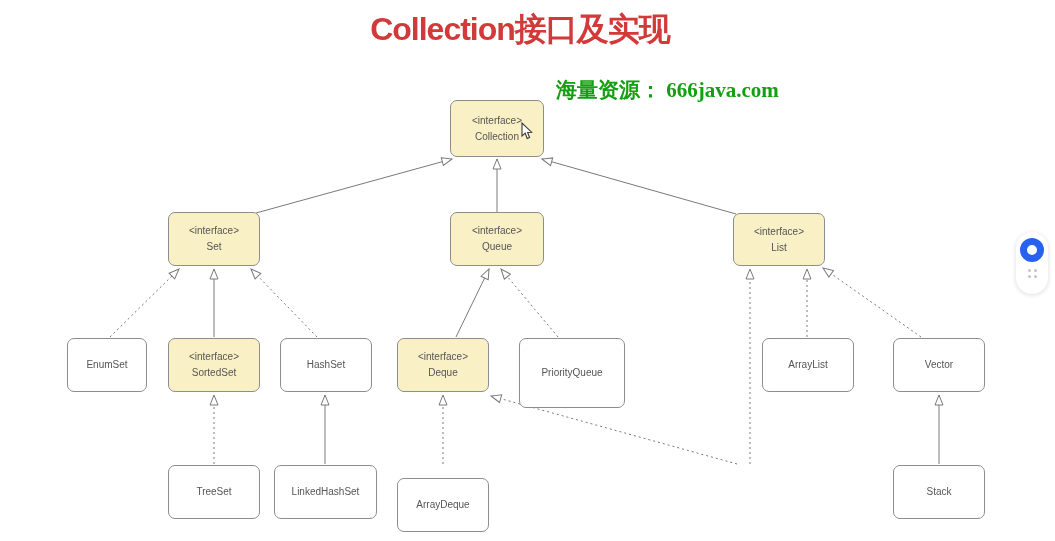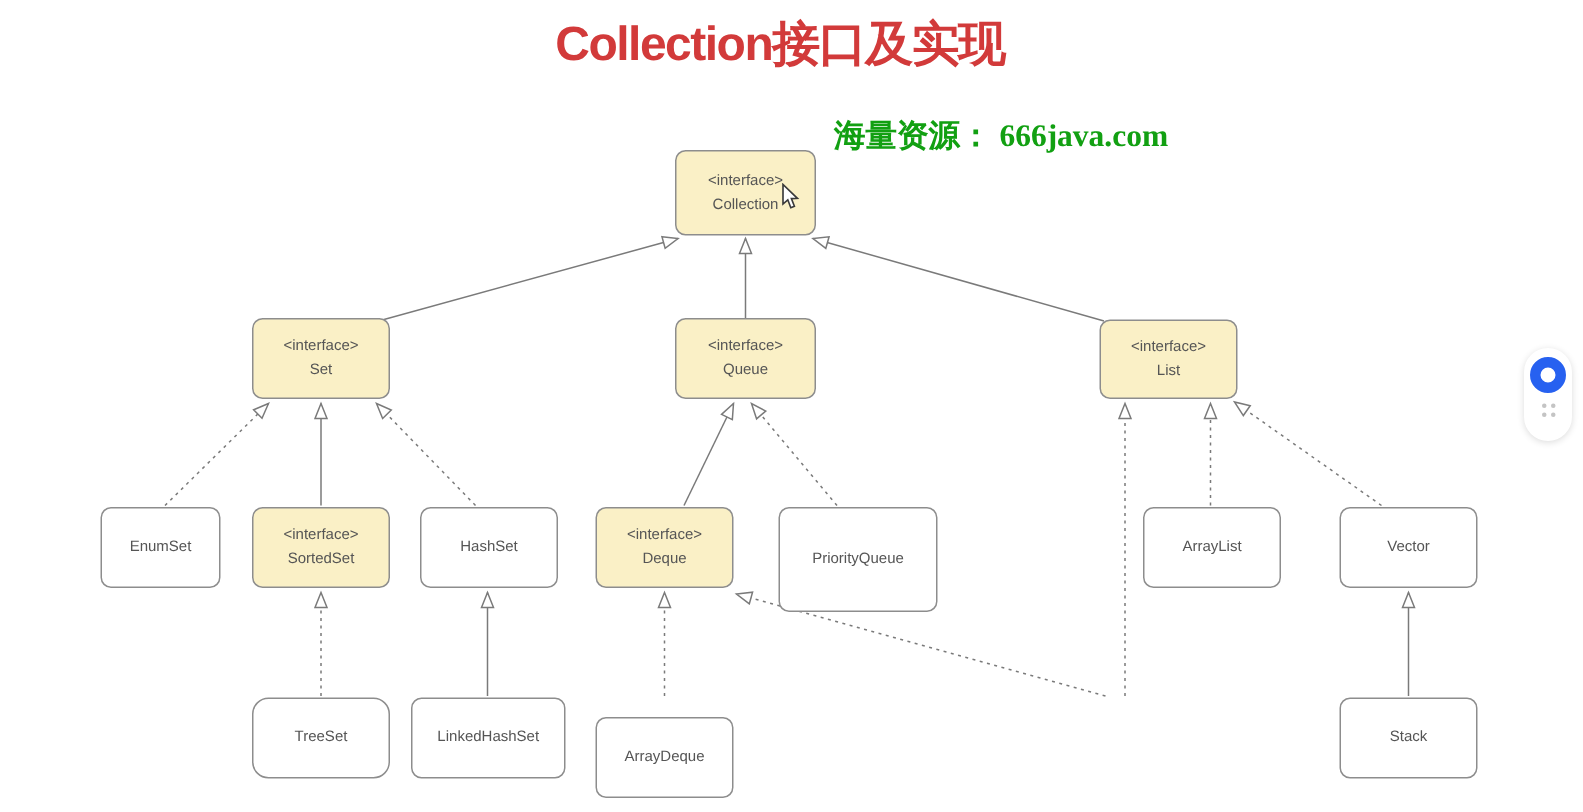--- a/index.html
+++ b/index.html
@@ -116,21 +116,21 @@
   <div class="node" style="left:519px;top:338px;width:106px;height:70px;">
     <span>PriorityQueue</span>
   </div>
   <div class="node" style="left:762px;top:338px;width:92px;height:54px;">
     <span>ArrayList</span>
   </div>
   <div class="node" style="left:893px;top:338px;width:92px;height:54px;">
     <span>Vector</span>
   </div>
 
-  <div class="node" style="left:168px;top:465px;width:92px;height:54px;border-radius:11px;">
+  <div class="node" style="left:168px;top:465px;width:92px;height:54px;">
     <span>TreeSet</span>
   </div>
   <div class="node" style="left:274px;top:465px;width:103px;height:54px;">
     <span>LinkedHashSet</span>
   </div>
   <div class="node" style="left:397px;top:478px;width:92px;height:54px;">
     <span>ArrayDeque</span>
   </div>
   <div class="node" style="left:893px;top:465px;width:92px;height:54px;">
     <span>Stack</span>

